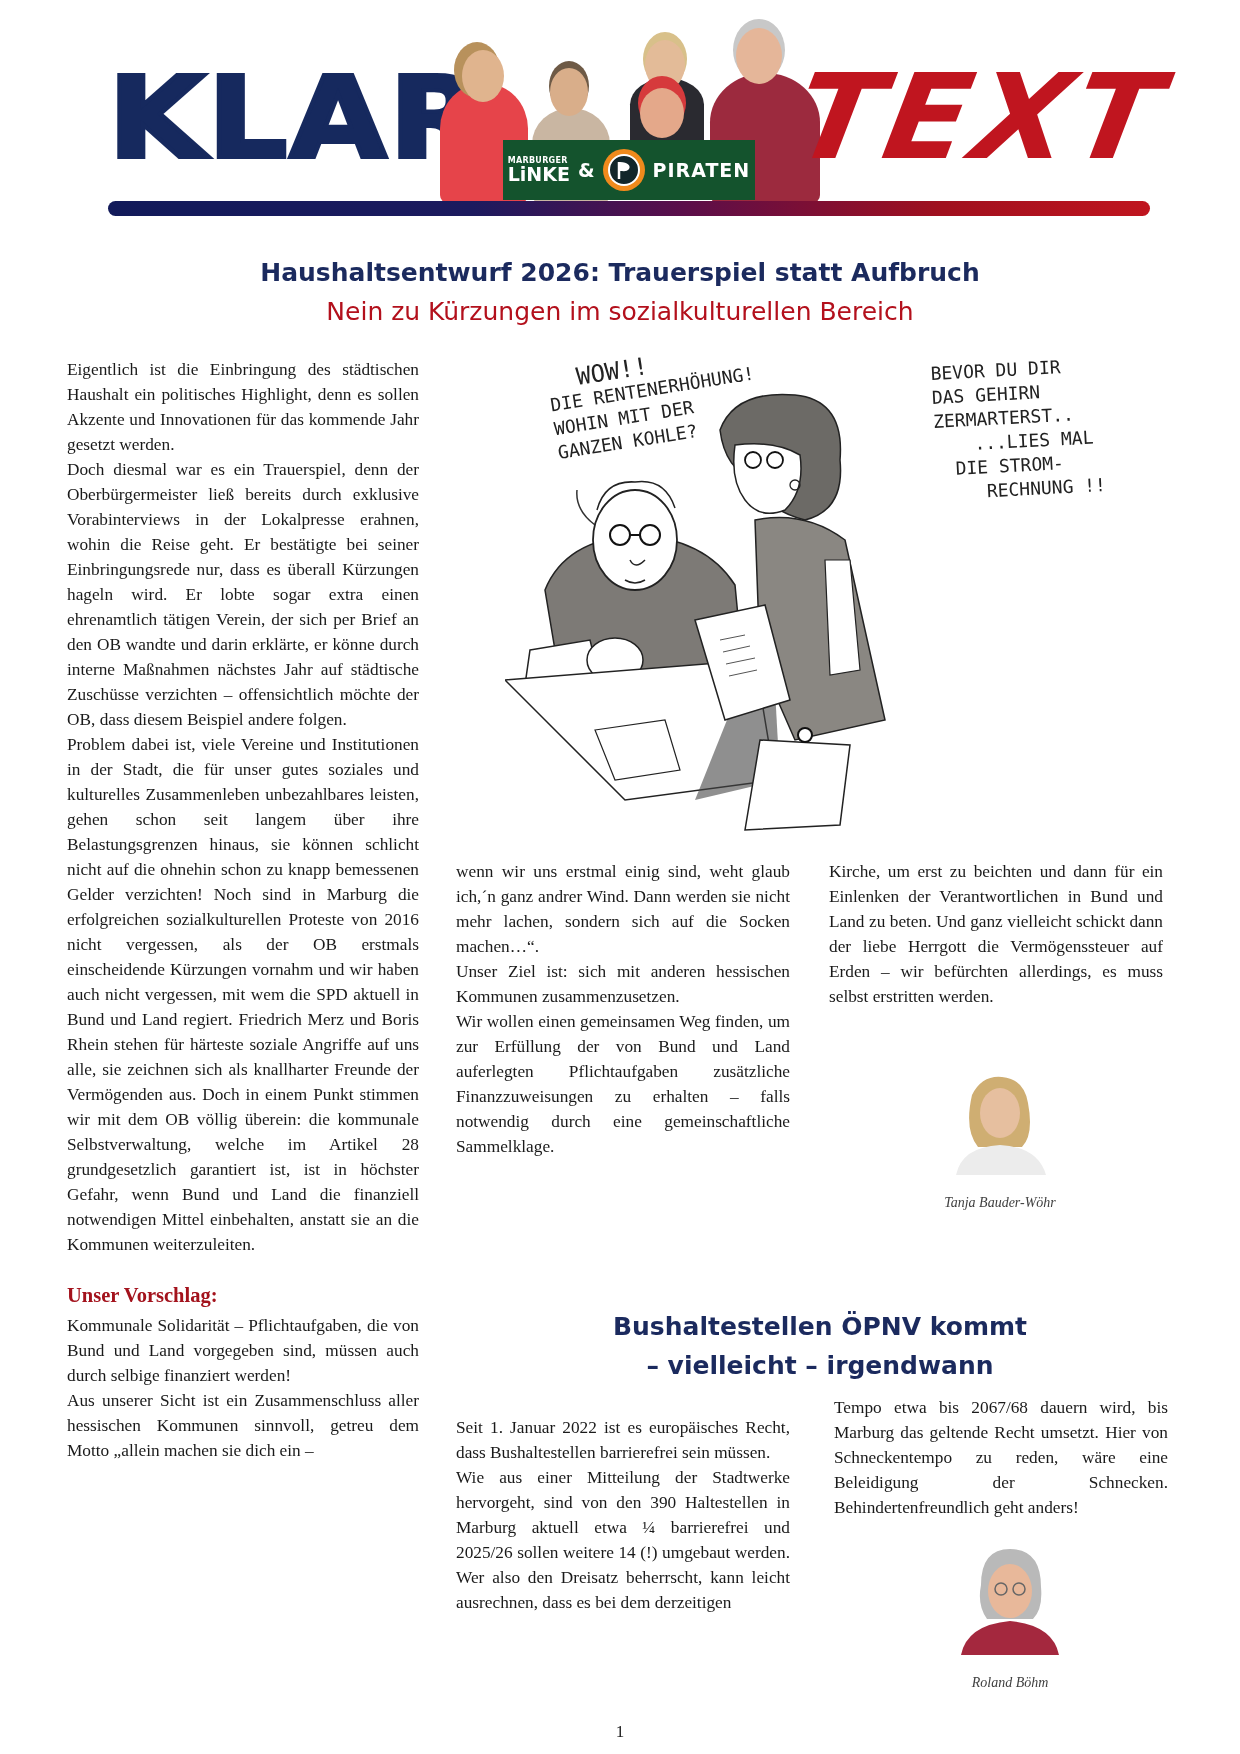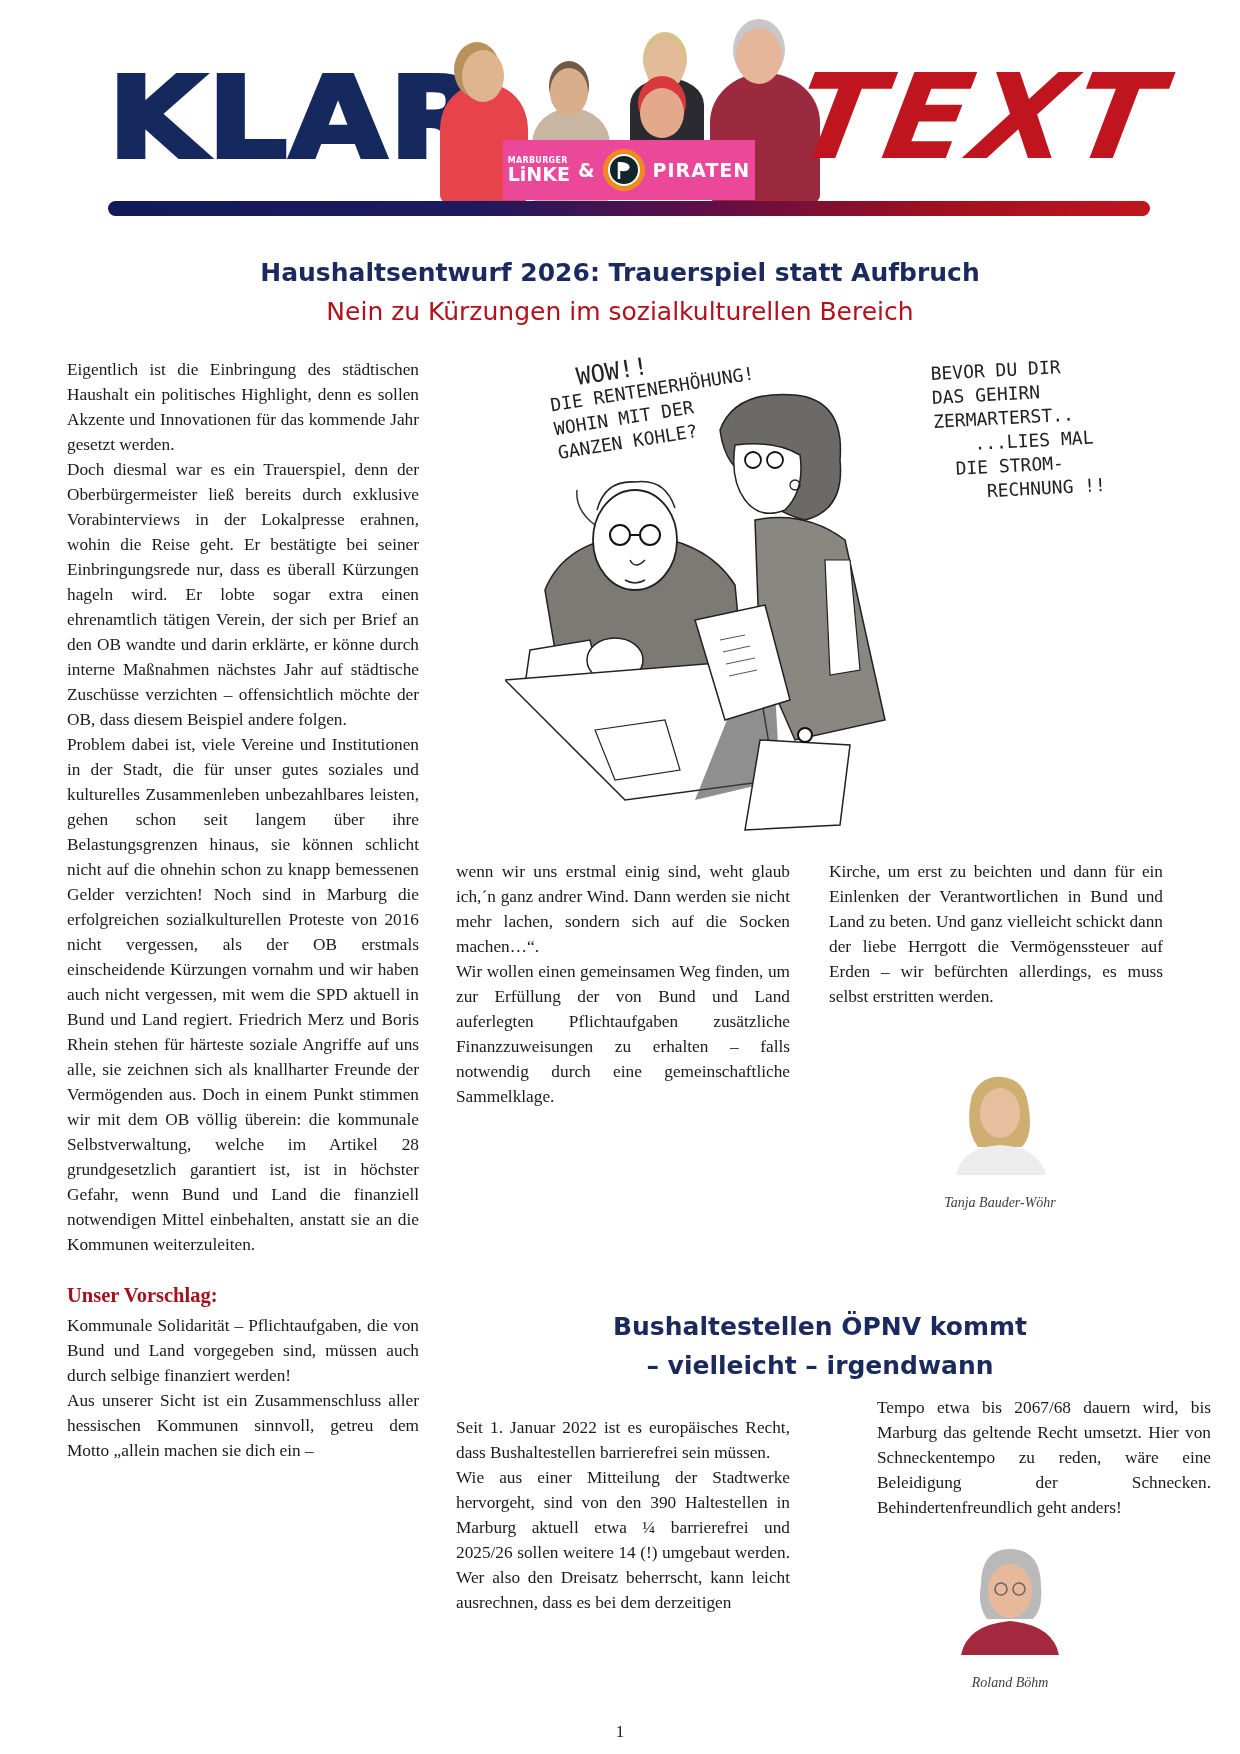--- a/index.html
+++ b/index.html
@@ -10,21 +10,21 @@
   .masthead { position: absolute; left: 0; top: 0; width: 1240px; height: 225px; }
   .klar { position: absolute; left: 108px; top: 62px; font-family: "DejaVu Sans", "Liberation Sans", sans-serif;
           font-weight: 900; font-size: 112px; letter-spacing: 2px; color: #16295e; line-height: 1;
           transform: scaleX(1.12); transform-origin: left top; -webkit-text-stroke: 4px #16295e; }
   .text-word { position: absolute; left: 808px; top: 58px; font-family: "DejaVu Sans", "Liberation Sans", sans-serif;
           font-weight: 900; font-style: italic; font-size: 118px; color: #c0151f; line-height: 1;
           transform: skewX(-10deg) scaleX(1.05); transform-origin: left top; letter-spacing: 4px; }
   .people { position: absolute; left: 440px; top: 18px; width: 410px; height: 185px; }
   .person { position: absolute; border-radius: 50% 50% 8px 8px / 38% 38% 8px 8px; }
   .head { position: absolute; border-radius: 50%; }
-  .party-box { position: absolute; left: 503px; top: 140px; width: 252px; height: 60px; background: #ec4899;
+  .party-box { position: absolute; left: 503px; top: 140px; width: 252px; height: 60px; background: #14532d;
                display: flex; align-items: center; justify-content: center; gap: 8px; }
   .pb-left { display: flex; flex-direction: column; align-items: flex-start; line-height: 1; }
   .pb-small { font-family: "DejaVu Sans", sans-serif; font-weight: 700; font-size: 8px; color: #fff; letter-spacing: 0.3px; }
   .pb-linke { font-family: "DejaVu Sans", sans-serif; font-weight: 900; font-size: 19px; color: #fff; }
   .pb-amp { font-family: "DejaVu Sans", sans-serif; font-weight: 900; font-size: 19px; color: #fff; }
   .pb-logo { width: 42px; height: 42px; border-radius: 50%; background: #f08a1c; display: flex; align-items: center; justify-content: center; }
   .pb-logo-inner { width: 32px; height: 32px; border-radius: 50%; background: #12262a; border: 2px solid #fff; box-sizing: border-box;
                    display: flex; align-items: center; justify-content: center; }
   .pb-piraten { font-family: "DejaVu Sans", sans-serif; font-weight: 700; font-size: 19px; color: #fff; letter-spacing: 1px; }
   .masthead-bar { position: absolute; left: 108px; top: 201px; width: 1042px; height: 15px; border-radius: 8px;
@@ -35,21 +35,21 @@
   .h-main { top: 258px; font-size: 25px; font-weight: 700; color: #1b2a5e; }
   .h-sub { top: 297px; font-size: 25px; font-weight: 400; color: #b3101c; }
 
   
   .col { position: absolute; font-size: 17.3px; line-height: 25px; text-align: justify; }
   .col p { margin: 0; }
   .col-left { left: 67px; top: 357px; width: 352px; }
   .col-mid { left: 456px; top: 859px; width: 334px; }
   .col-right { left: 829px; top: 859px; width: 334px; }
   .col-mid2 { left: 456px; top: 1415px; width: 334px; }
-  .col-right2 { left: 877px; top: 1395px; width: 334px; }
+  .col-right2 { left: 834px; top: 1395px; width: 334px; }
   .section-head { font-weight: 700; color: #a3121c; font-size: 20.5px; margin-top: 26px !important; margin-bottom: 5px !important; }
 
   
   .cartoon { position: absolute; left: 505px; top: 360px; width: 660px; height: 492px; }
   .bubble-text { position: absolute; font-family: "DejaVu Sans Mono", "Liberation Mono", monospace; color: #222; font-size: 18px; line-height: 24px; }
   .bt-left { left: 40px; top: 10px; transform: rotate(-9deg); transform-origin: left top; }
   .bt-right { left: 425px; top: 2px; transform: rotate(-3deg); transform-origin: left top; }
 
   
   .h2-title { position: absolute; left: 440px; width: 760px; text-align: center;
@@ -175,20 +175,21 @@
     <div>DAS GEHIRN</div>
     <div>ZERMARTERST..</div>
     <div style="margin-left:40px;">...LIES MAL</div>
     <div style="margin-left:20px;">DIE STROM-</div>
     <div style="margin-left:50px;">RECHNUNG !!</div>
   </div>
 </div>
 
 <div class="col col-mid">
   <p>wenn wir uns erstmal einig sind, weht glaub ich,´n ganz andrer Wind. Dann werden sie nicht mehr lachen, sondern sich auf die Socken machen…“.</p>
+  <p>Unser Ziel ist: sich mit anderen hessischen Kommunen zusammenzusetzen.</p>
   <p>Wir wollen einen gemeinsamen Weg finden, um zur Erfüllung der von Bund und Land auferlegten Pflichtaufgaben zusätzliche Finanzzuweisungen zu erhalten – falls notwendig durch eine gemeinschaftliche Sammelklage.</p>
 </div>
 
 <div class="col col-right">
   <p>Kirche, um erst zu beichten und dann für ein Einlenken der Verantwortlichen in Bund und Land zu beten. Und ganz vielleicht schickt dann der liebe Herrgott die Vermögenssteuer auf Erden – wir befürchten allerdings, es muss selbst erstritten werden.</p>
 </div>
 
 <div class="author author-tanja">
   <div class="author-photo" style="width:96px; height:100px;">
     <svg width="96" height="100" viewBox="0 0 96 100">

